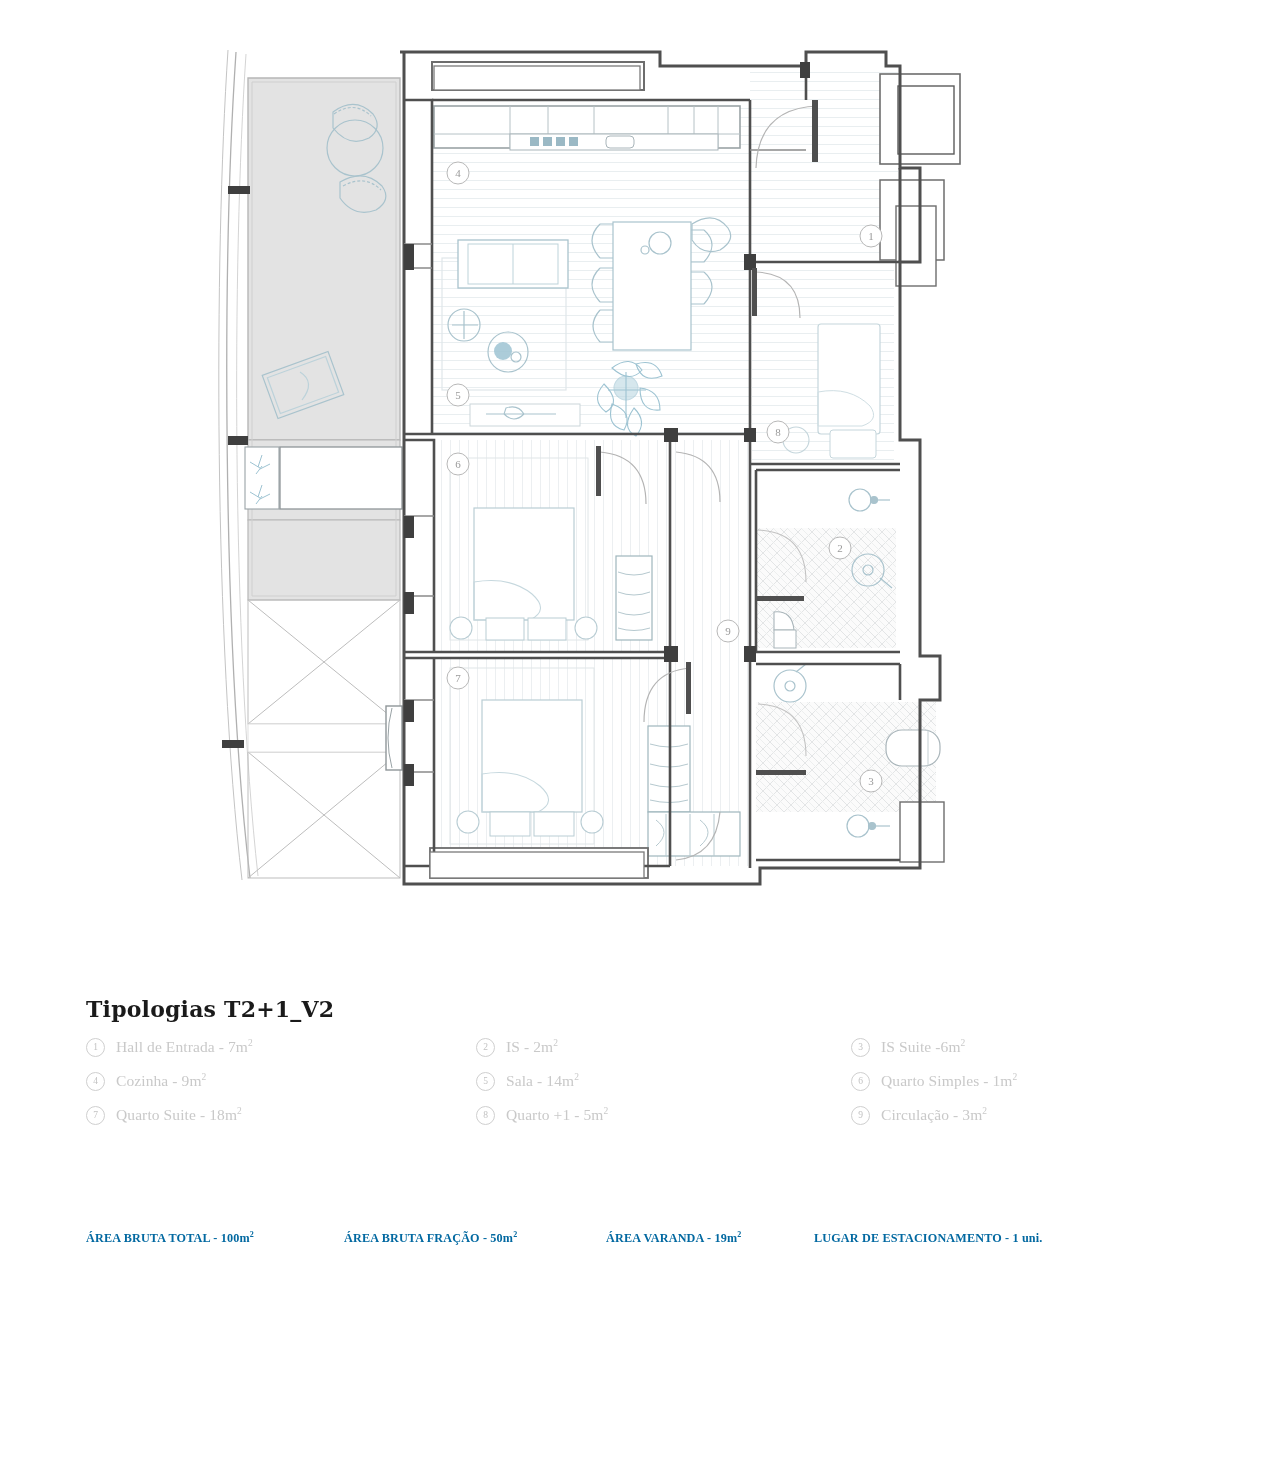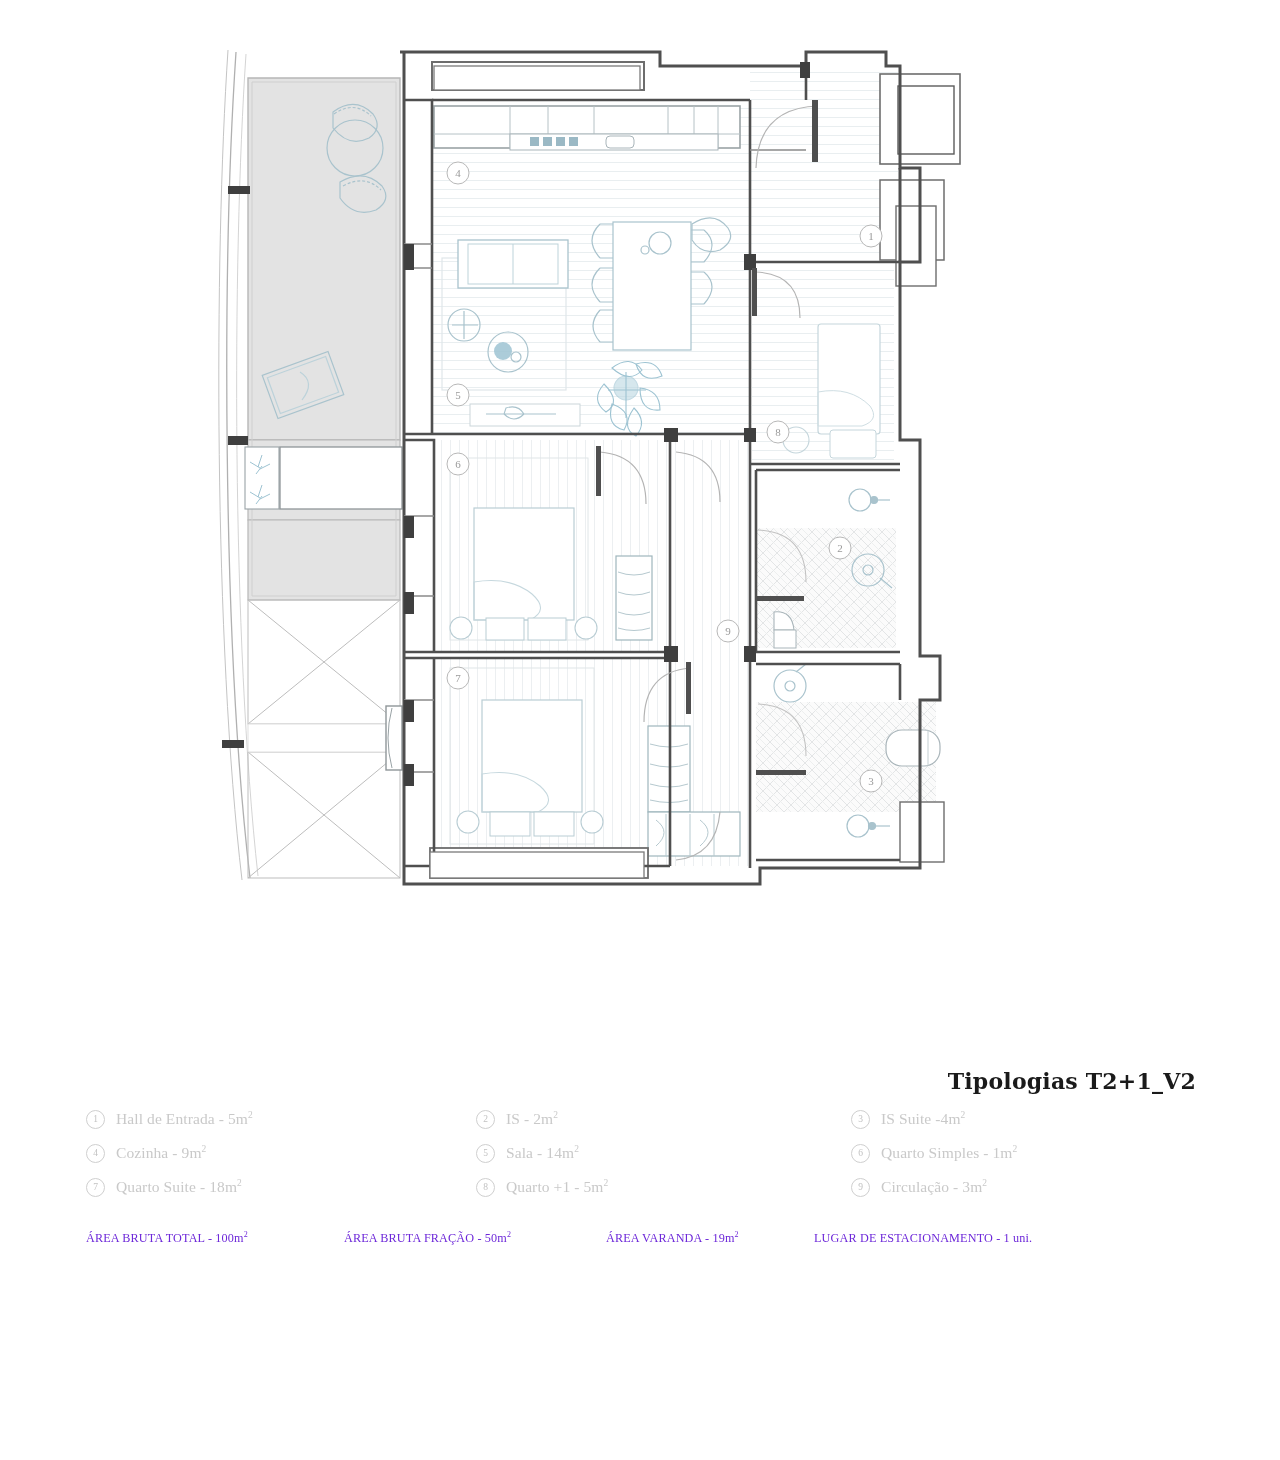--- a/index.html
+++ b/index.html
@@ -6,21 +6,21 @@
   body{
     width:1280px;height:1460px;position:relative;overflow:hidden;
     font-family:"Liberation Serif", serif;
     color:#b9b9b9;
     -webkit-font-smoothing:antialiased;
   }
   .plan-wrap{position:absolute;left:0;top:0;width:1280px;height:960px;}
   .plan-wrap svg{display:block;}
 
   
-  .legend{position:absolute;left:86px;top:1068px;width:1110px;text-align:right;}
+  .legend{position:absolute;left:86px;top:996px;width:1110px;}
   .legend-title{
     font-family:"DejaVu Serif", serif;
     font-weight:bold;
     font-size:22px;
     color:#1a1a1a;
     letter-spacing:.2px;
     margin:0 0 16px 0;
   }
   .legend-grid{
     display:grid;
@@ -38,21 +38,21 @@
   .legend-label{
     font-size:15.5px;color:#c9c9c9;white-space:nowrap;letter-spacing:.1px;
   }
   .legend-label sup{font-size:9.5px;vertical-align:super;}
 
   .totals{
     position:absolute;left:86px;top:1230px;width:1120px;
     display:grid;grid-template-columns:258px 262px 208px auto;
   }
   .total-item{
-    font-size:12.2px;color:#6d28d9;white-space:nowrap;letter-spacing:.15px;
+    font-size:12.2px;color:#0369a1;white-space:nowrap;letter-spacing:.15px;font-weight:bold;
   }
   .total-item sup{font-size:8px;vertical-align:super;}
 </style>
 </head>
 <body>
 
 <div class="plan-wrap">
 <svg width="1280" height="960" viewBox="0 0 1280 960" xmlns="http://www.w3.org/2000/svg">
   <defs>
 
@@ -445,29 +445,29 @@
   </g>
 </svg>
 </div>
 
 <div class="legend">
   <h1 class="legend-title">Tipologias T2+1_V2</h1>
   <div class="legend-grid">
 
     <div class="legend-item">
       <span class="num-badge">1</span>
-      <span class="legend-label"><span>Hall de Entrada - 5m</span><sup>2</sup></span>
+      <span class="legend-label"><span>Hall de Entrada - 7m</span><sup>2</sup></span>
     </div>
     <div class="legend-item">
       <span class="num-badge">2</span>
       <span class="legend-label"><span>IS - 2m</span><sup>2</sup></span>
     </div>
     <div class="legend-item">
       <span class="num-badge">3</span>
-      <span class="legend-label"><span>IS Suite -4m</span><sup>2</sup></span>
+      <span class="legend-label"><span>IS Suite -6m</span><sup>2</sup></span>
     </div>
 
     <div class="legend-item">
       <span class="num-badge">4</span>
       <span class="legend-label"><span>Cozinha - 9m</span><sup>2</sup></span>
     </div>
     <div class="legend-item">
       <span class="num-badge">5</span>
       <span class="legend-label"><span>Sala - 14m</span><sup>2</sup></span>
     </div>

